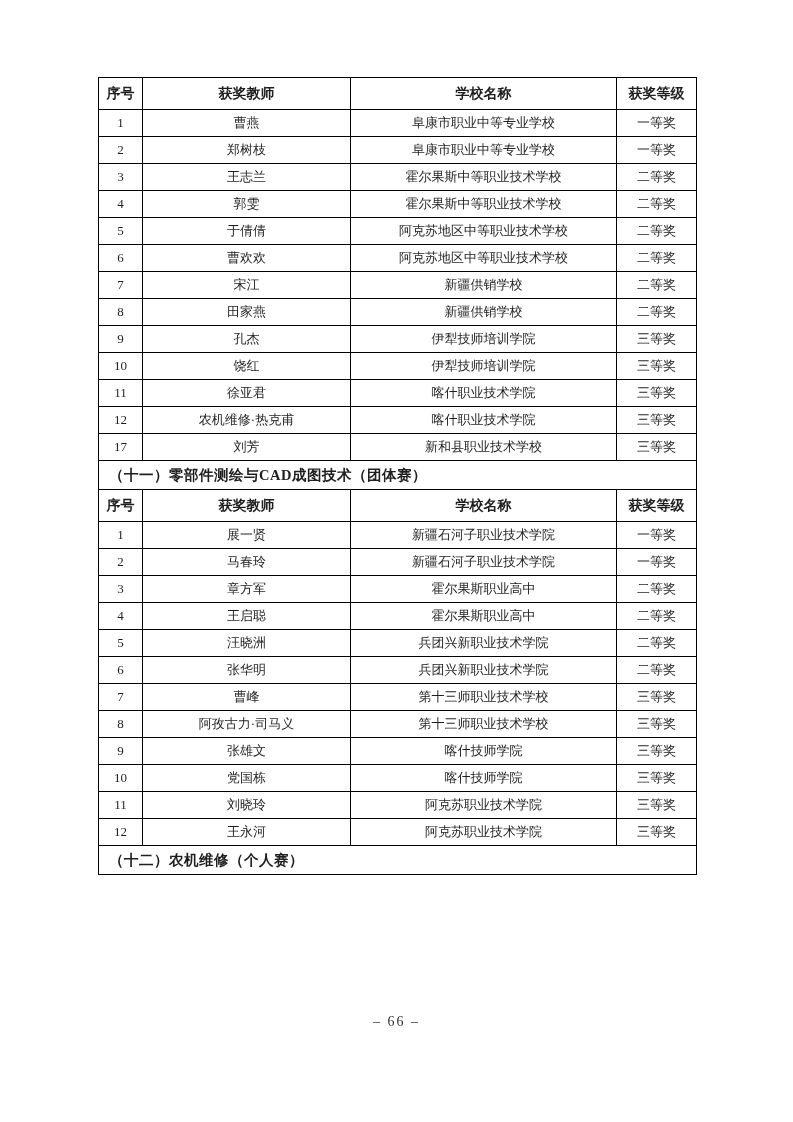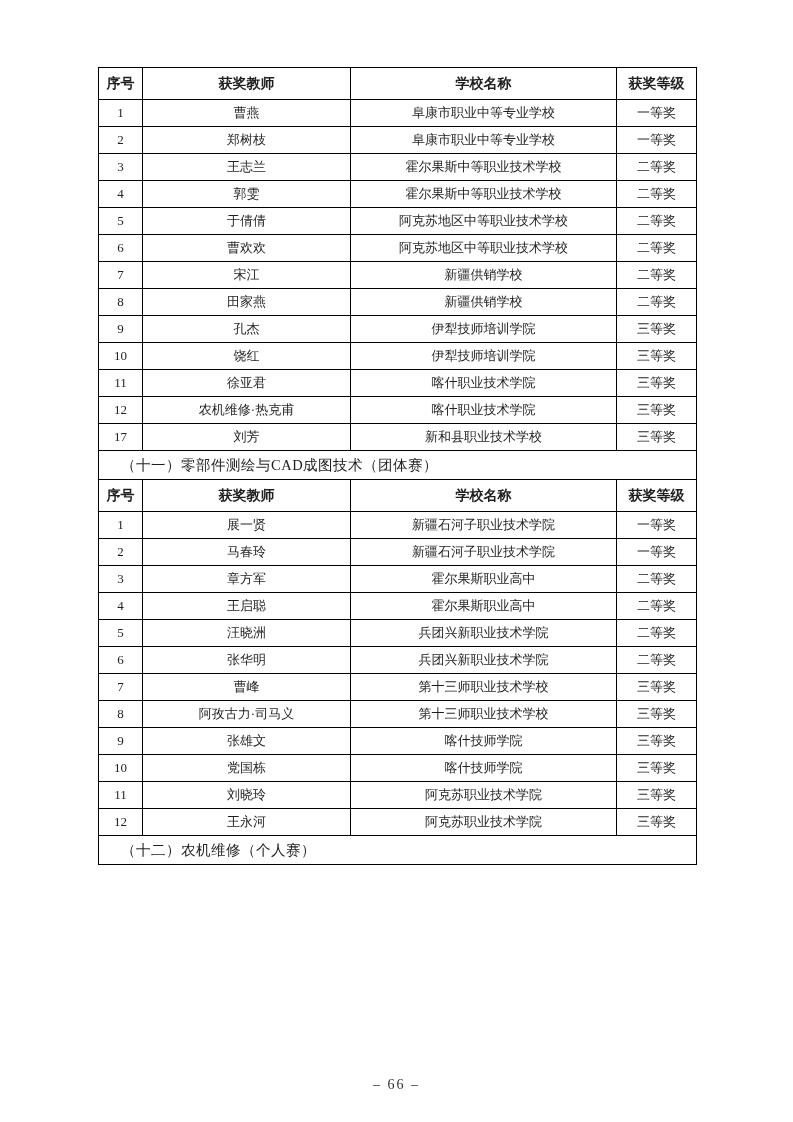--- a/index.html
+++ b/index.html
@@ -10,21 +10,21 @@
     width: 793px;
     height: 1122px;
     background: #ffffff;
     font-family: "Liberation Serif", "DejaVu Serif", serif;
     color: #1f1f1f;
     position: relative;
   }
   .doc-table {
     position: absolute;
     left: 98px;
-    top: 67px;
+    top: 77px;
     width: 598px;
     border-collapse: collapse;
     table-layout: fixed;
   }
   .doc-table col.c-seq     { width: 44px; }
   .doc-table col.c-teacher { width: 208px; }
   .doc-table col.c-school  { width: 266px; }
   .doc-table col.c-award   { width: 80px; }
   .doc-table th, .doc-table td {
     border: 1px solid #000000;
@@ -41,28 +41,28 @@
   }
   .doc-table tbody.data-rows td {
     height: 26px;
     font-size: 13px;
     font-weight: normal;
   }
   .doc-table tr.section-row td {
     height: 28px;
     text-align: left;
     font-size: 14.5px;
-    font-weight: normal;
-    padding-left: 22px;
+    font-weight: bold;
+    padding-left: 10px;
     letter-spacing: 0.5px;
   }
   .page-number {
     position: absolute;
     left: 0;
-    top: 1077px;
+    top: 1014px;
     width: 100%;
     text-align: center;
     font-size: 14px;
     color: #333333;
     letter-spacing: 2px;
   }
 </style>
 </head>
 <body>
 

